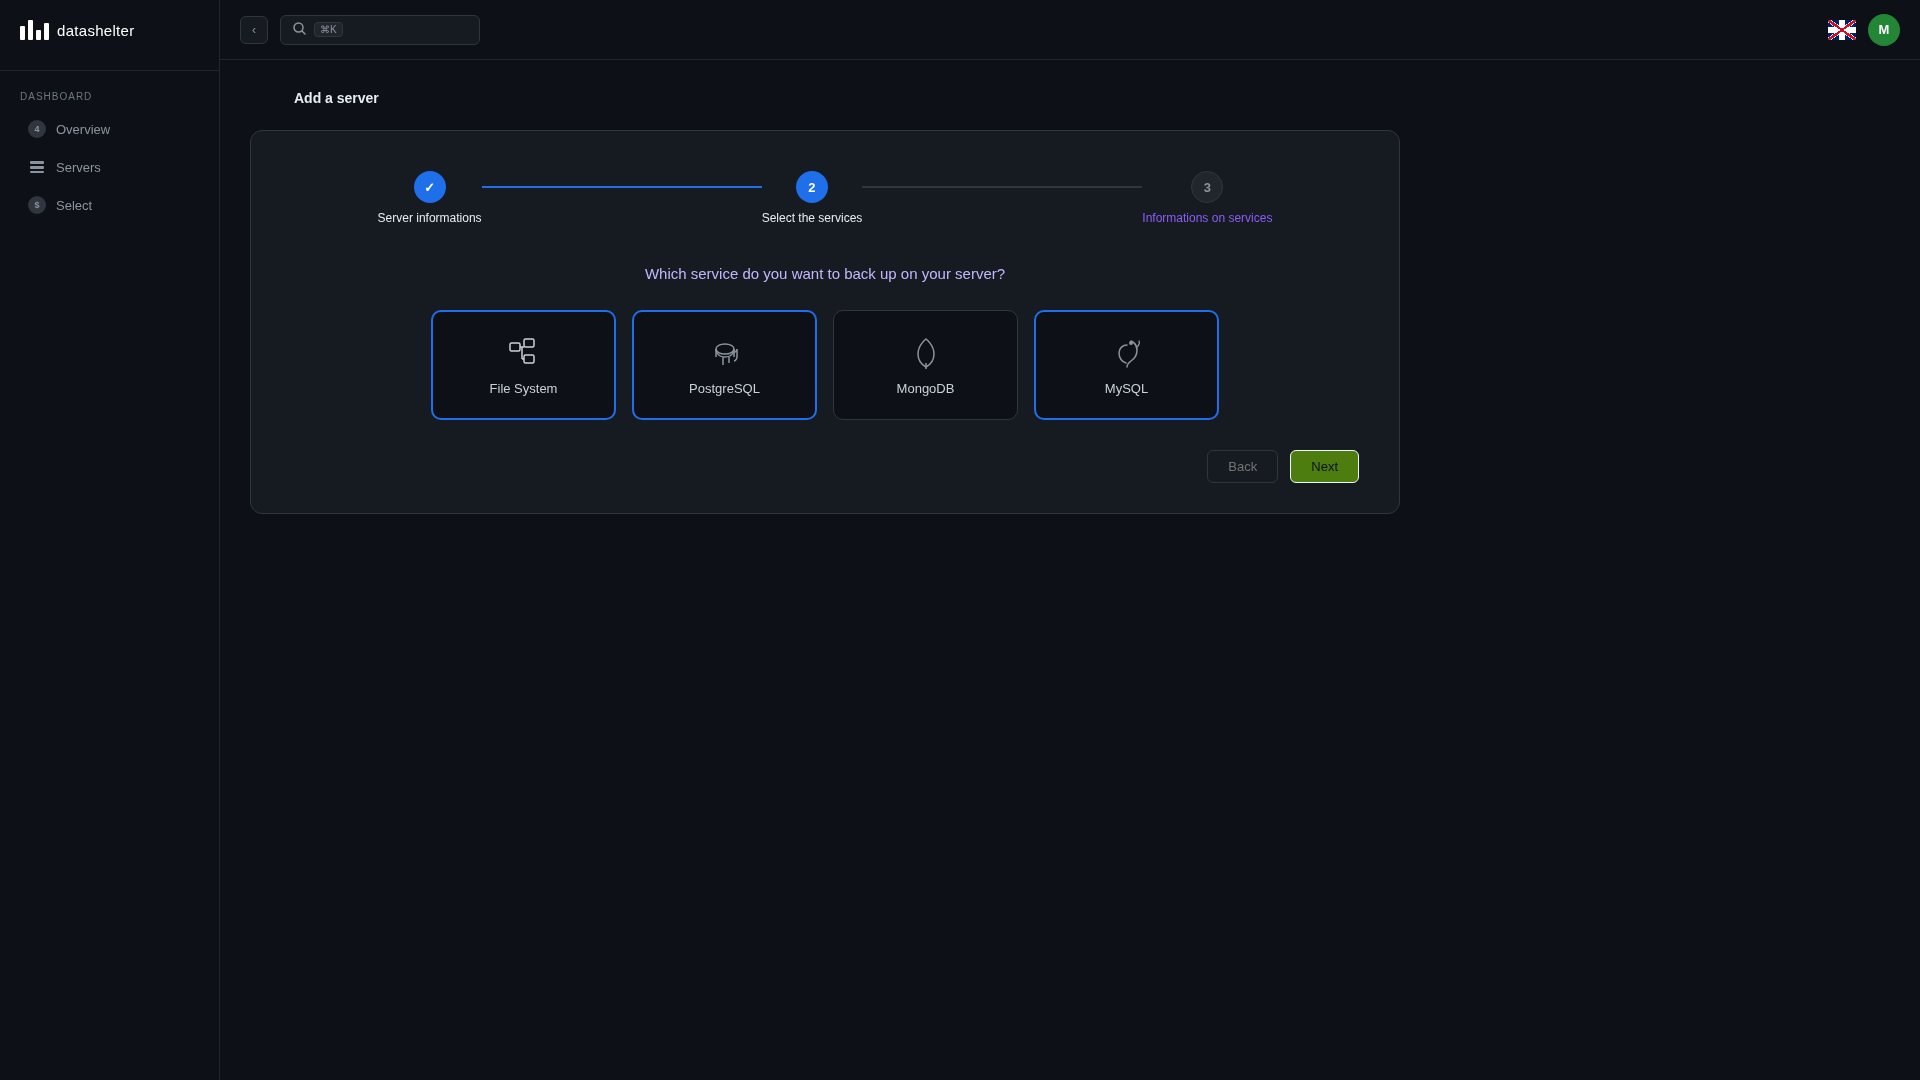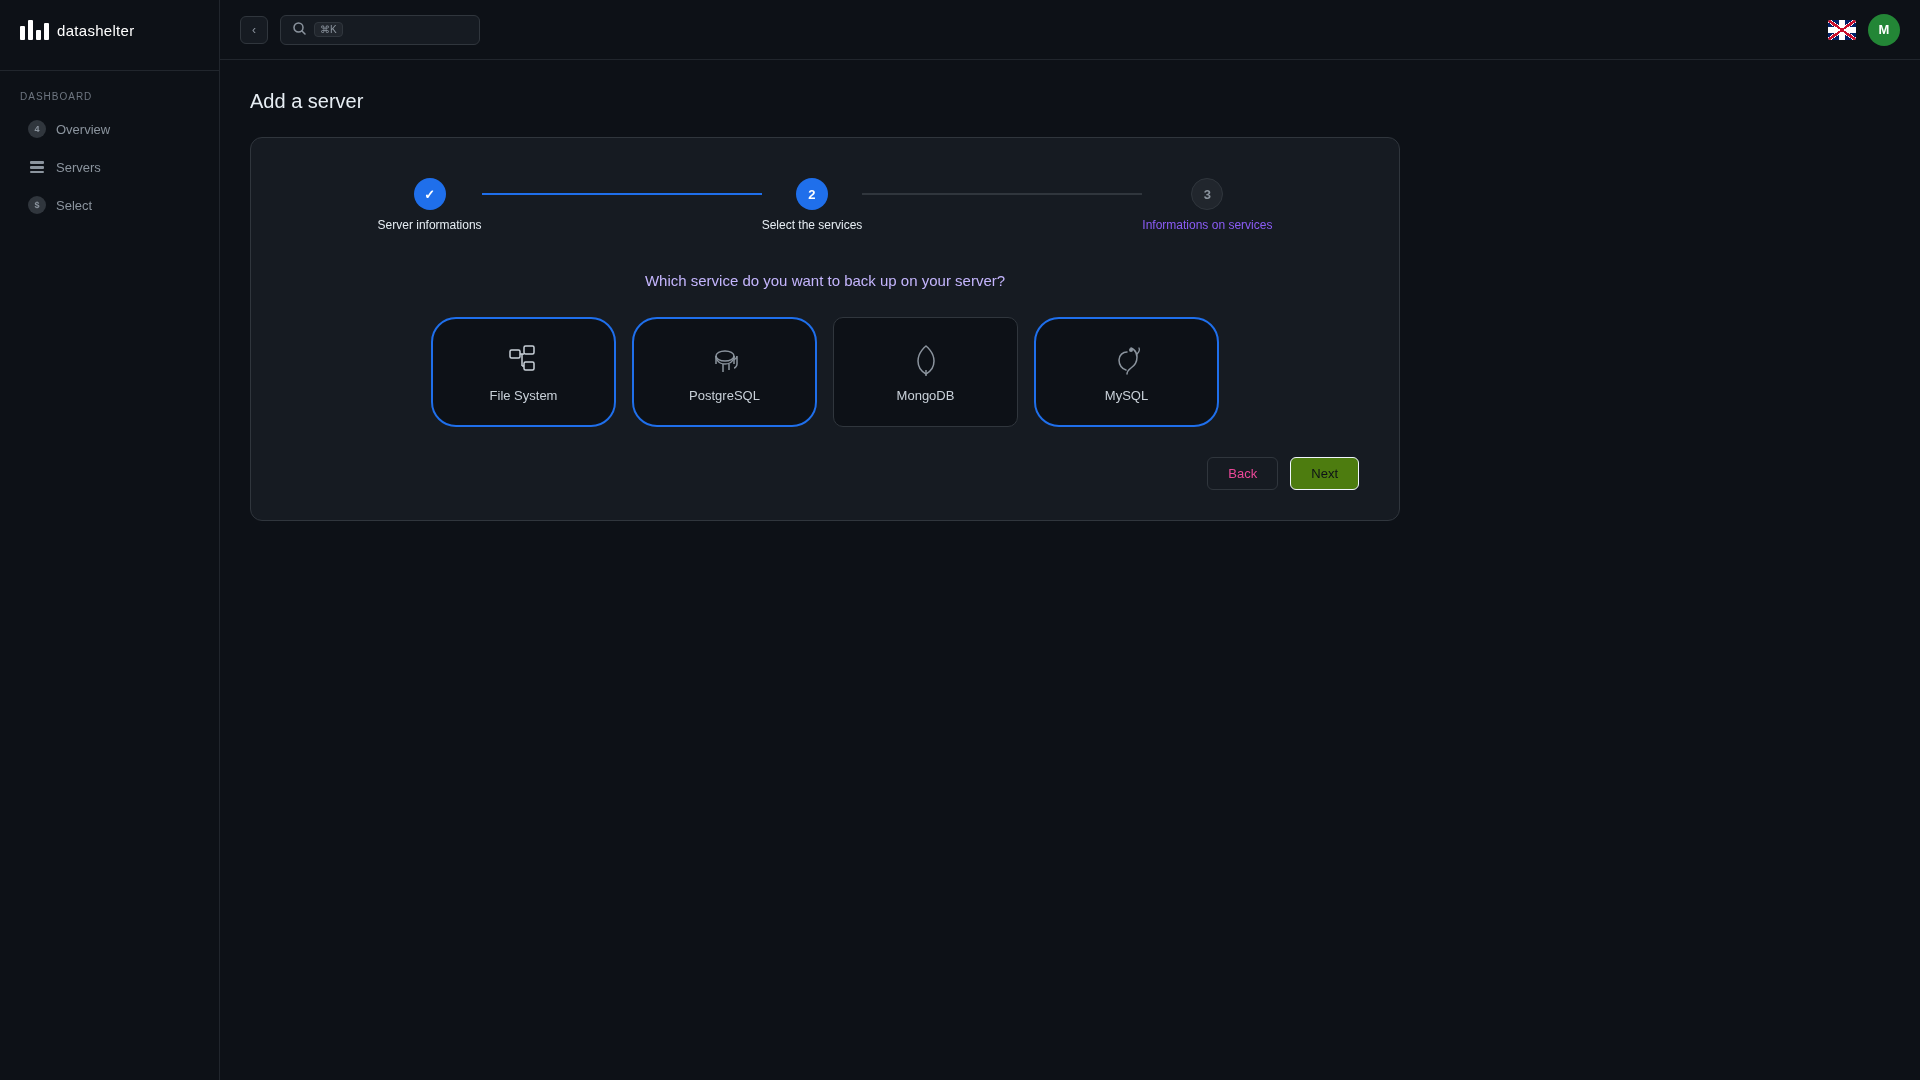--- a/index.html
+++ b/index.html
@@ -183,24 +183,25 @@
       cursor: pointer;
     }
 
     
     .page-content {
       flex: 1;
       padding: 30px 30px;
       overflow-y: auto;
     }
     .page-title {
-      font-size: 20px;
-      font-weight: 400;
+      font-size: 14px;
+      font-weight: 700;
       color: #e6edf3;
       margin-bottom: 24px;
+      margin-left: 44px;
     }
 
     
     .wizard-card {
       background: #161b22;
       border: 1px solid #30363d;
       border-radius: 12px;
       padding: 40px 40px 30px 40px;
       max-width: 1150px;
     }
@@ -264,21 +265,20 @@
       align-items: center;
       justify-content: center;
       gap: 10px;
       cursor: pointer;
       background: #0d1117;
       transition: border-color 0.15s;
     }
     .service-card.selected {
       border-color: #1f6feb;
       border-width: 2px;
-      border-radius: 25px;
     }
     .service-card-label {
       font-size: 13px;
       color: #c9d1d9;
       font-weight: 400;
     }
     .service-icon {
       color: #8b949e;
       font-size: 28px;
       display: flex;
@@ -303,21 +303,21 @@
       padding: 8px 20px;
       border-radius: 6px;
       font-size: 13px;
       font-weight: 500;
       cursor: pointer;
       border: 1px solid transparent;
     }
     .btn-secondary {
       background: transparent;
       border-color: #30363d;
-      color: #ec4899;
+      color: #737373;
     }
     .btn-primary {
       background: #4d7c0f;
       color: #0d1117;
       border-color: #f0f6fc;
     }
 
     
     .steps-row {
       display: flex;

